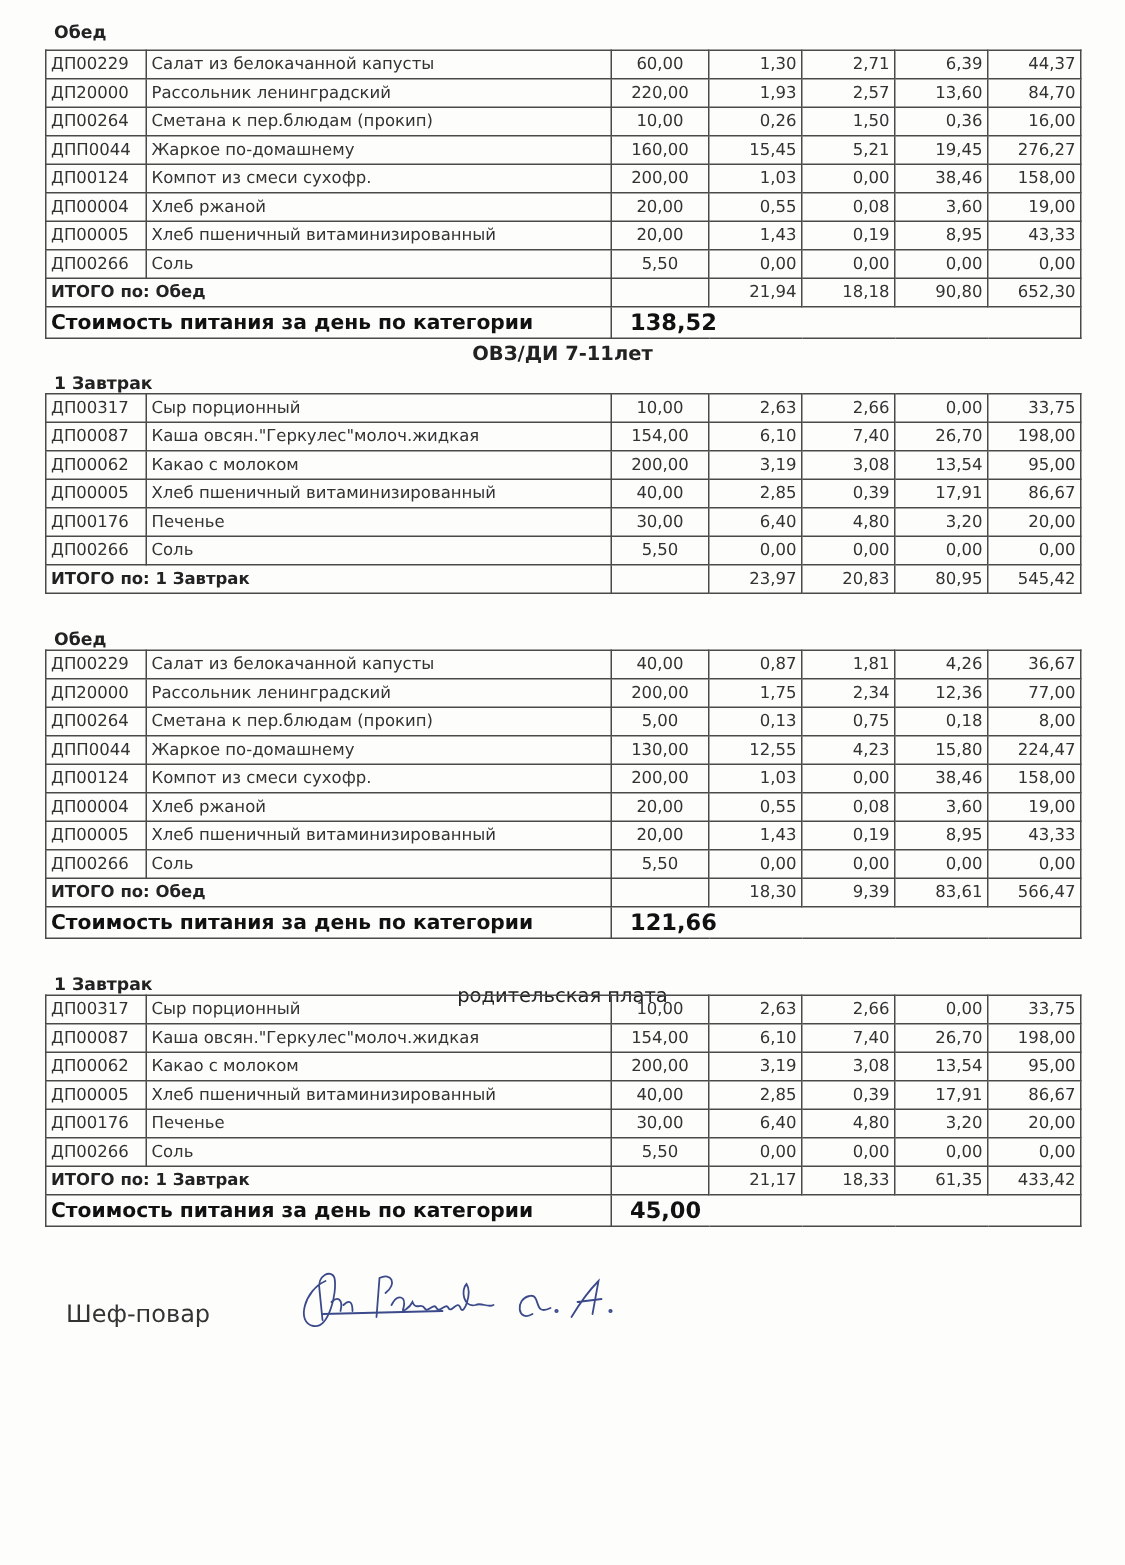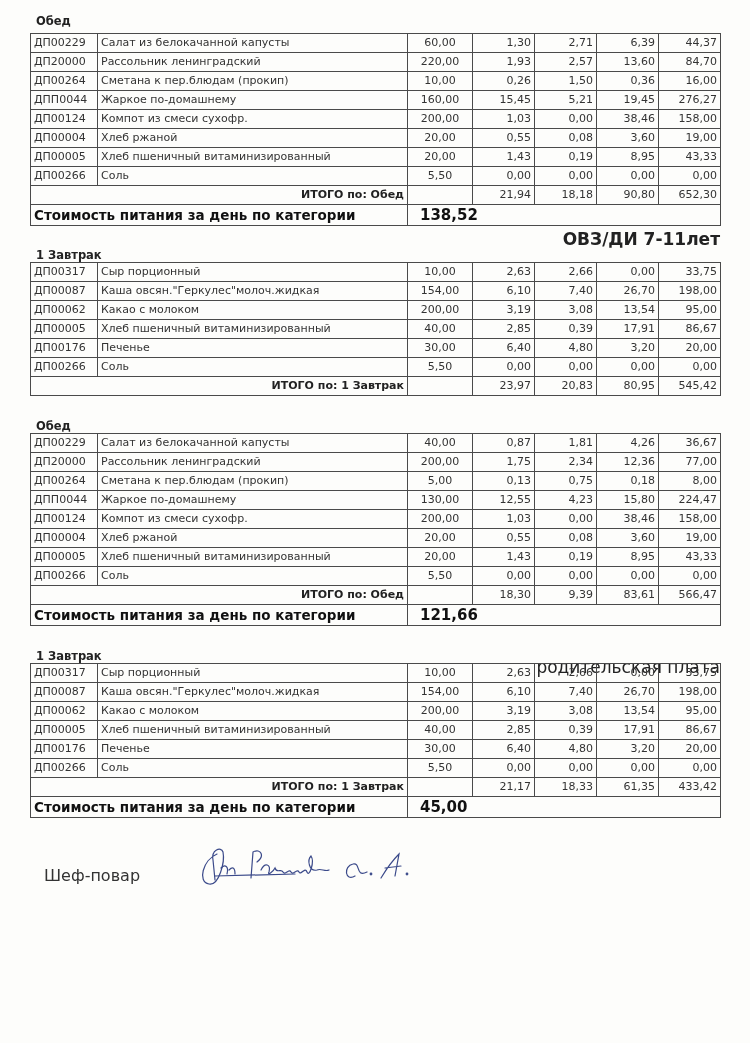--- a/index.html
+++ b/index.html
@@ -5,40 +5,40 @@
     html, body { margin: 0; padding: 0; background: #fdfdfb; }
     body {
       width: 750px; height: 1043px; position: relative; overflow: hidden;
       font-family: "DejaVu Sans", sans-serif; color: #2a2a2a;
     }
     .page { position: absolute; left: 0; top: 0; width: 654px; height: 1043px; }
     .meal-title {
       position: absolute; font-weight: bold; font-size: 11.5px; color: #222;
     }
     .category-title {
-      position: absolute; left: 30px; width: 690px; text-align: right;
-      font-size: 17px; color: #222;
+      position: absolute; left: 30px; width: 690px; text-align: center;
+      font-size: 13px; color: #222;
     }
     .category-title.bold { font-weight: bold; }
     table.menu {
       position: absolute; left: 30px; width: 690px;
       border-collapse: collapse; table-layout: fixed;
       font-size: 11px; color: #333;
     }
     table.menu td {
       border: 1px solid #4a4a4a; height: 18px; padding: 0 3px;
       white-space: nowrap; overflow: hidden; line-height: 18px;
     }
     col.c-code { width: 67px; }
     col.c-name { width: 310px; }
     col.c-w { width: 65px; }
     col.c-n { width: 62px; }
     td.num { text-align: right; }
     td.wt { text-align: center; }
-    tr.total td { font-weight: bold; color: #222; text-align: right; }
+    tr.total td { font-weight: bold; color: #222; }
     tr.total td.num { font-weight: normal; color: #333; }
     tr.cost td { height: 20px; font-weight: bold; font-size: 13.5px; color: #111; }
     tr.cost td.cost-value { font-size: 15px; padding-left: 12px; }
     .footer-role {
       position: absolute; left: 44px; top: 866px; font-size: 16px; color: #333;
     }
     .signature { position: absolute; left: 195px; top: 842px; }
   </style>
 </head>
 <body>

